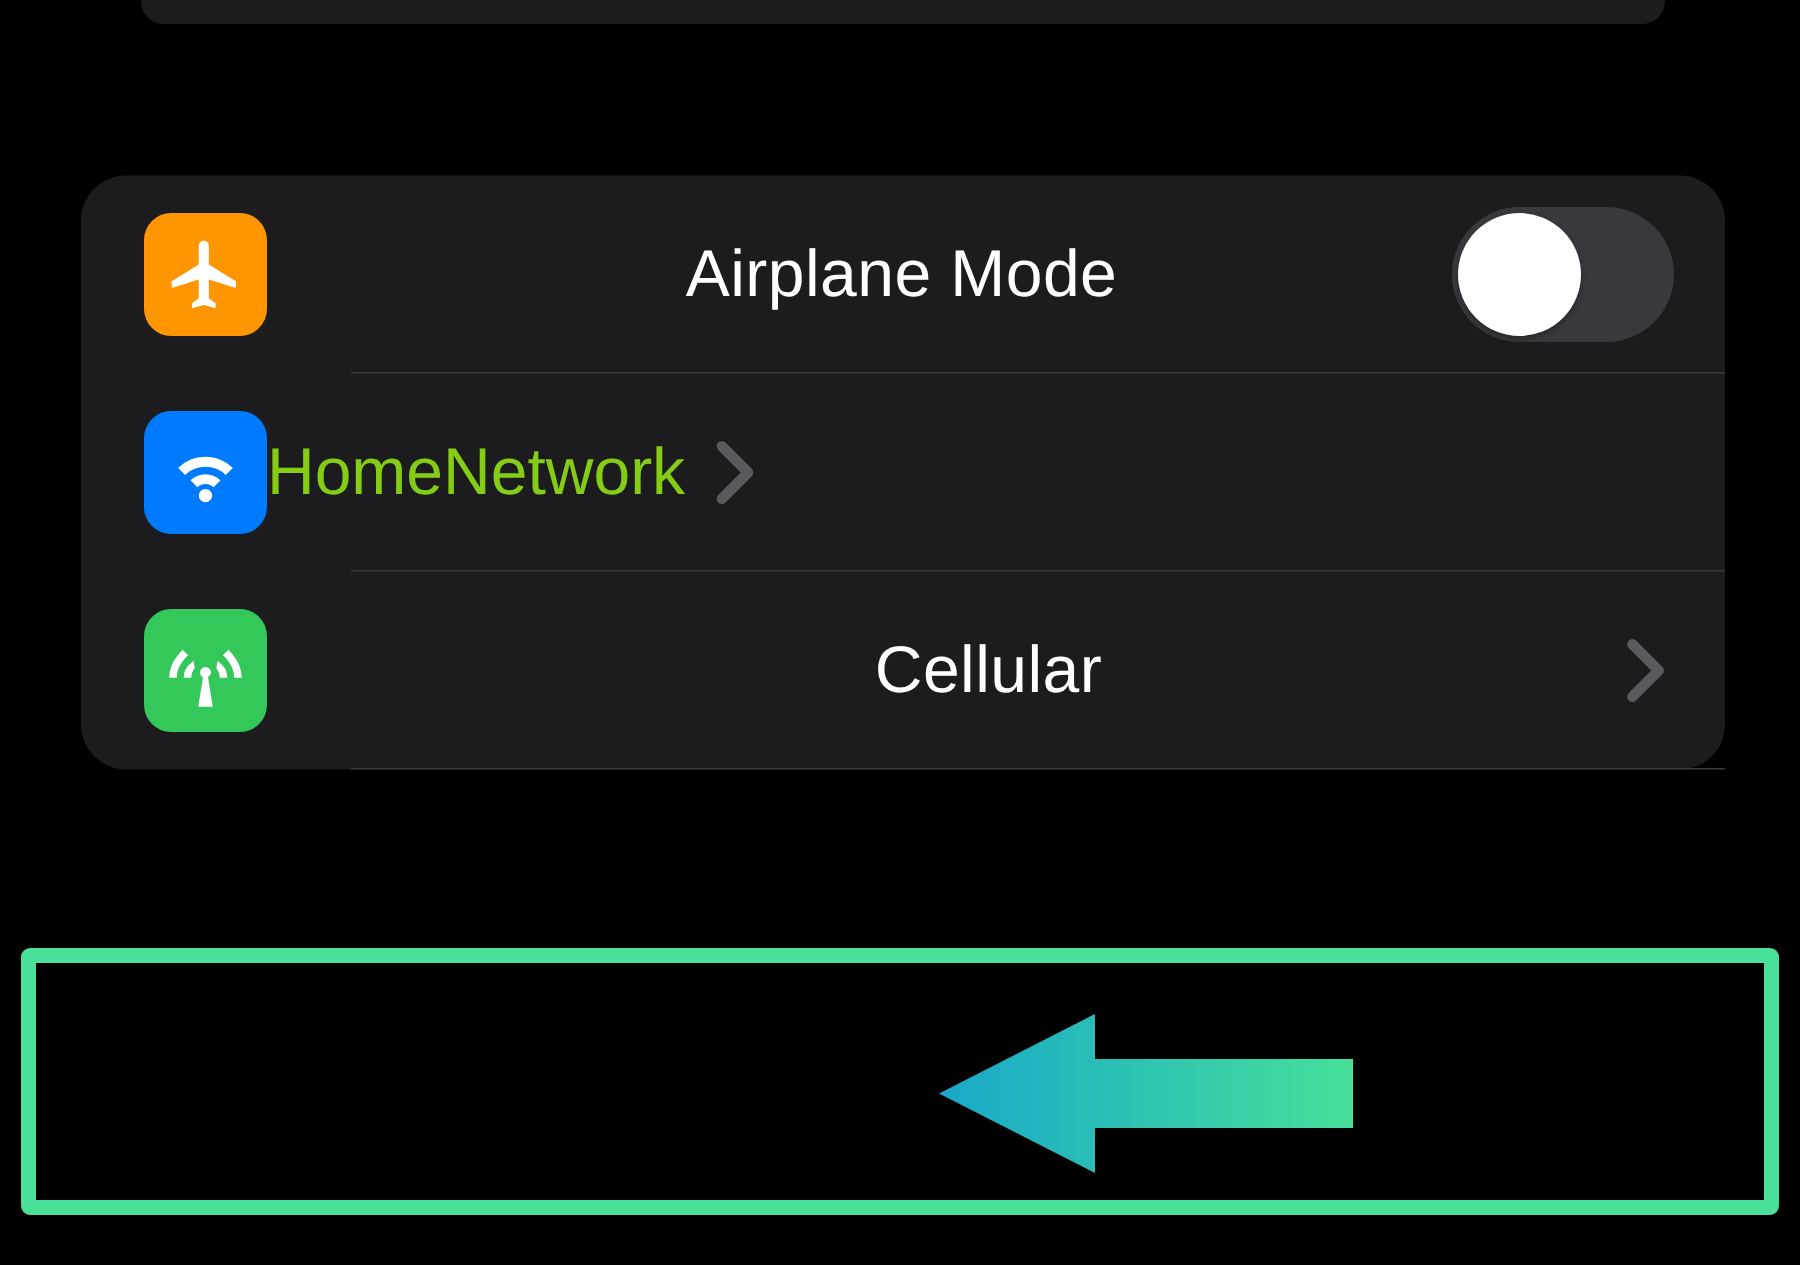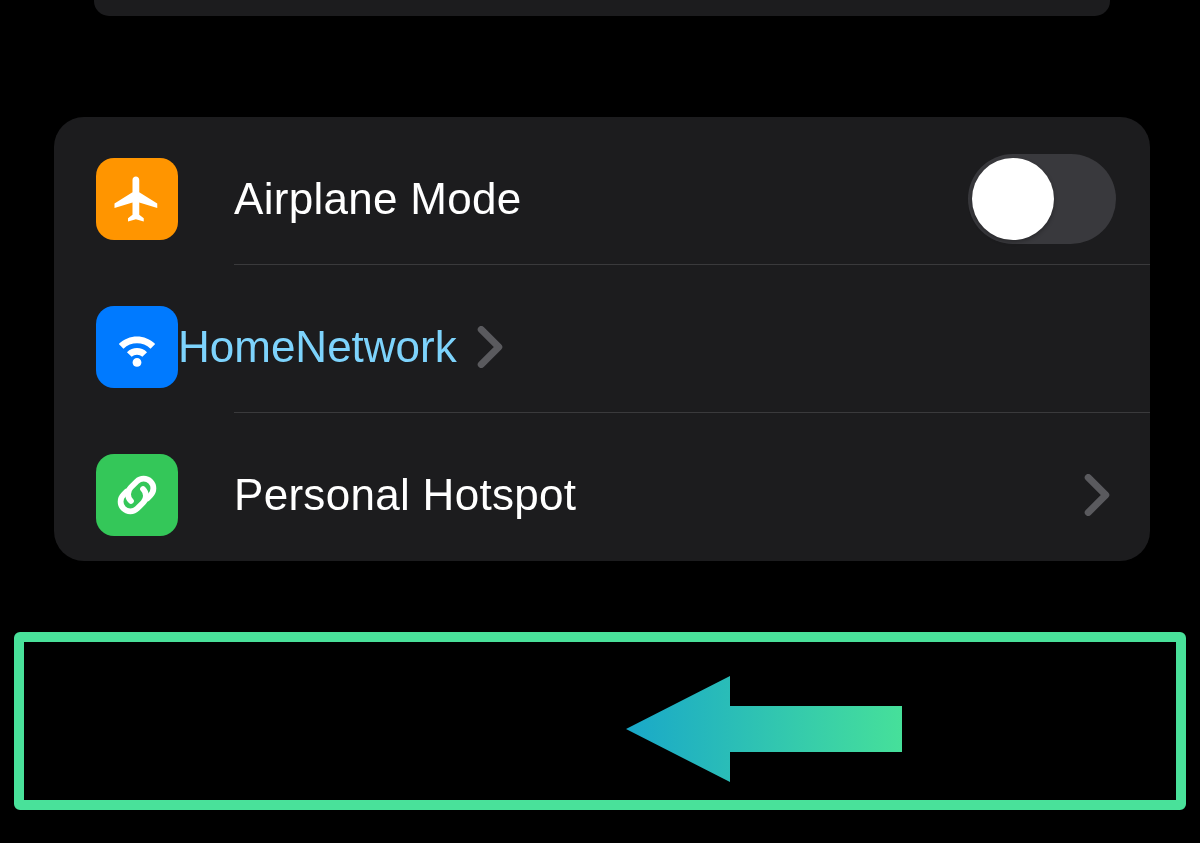--- a/index.html
+++ b/index.html
@@ -28,22 +28,23 @@
     top:117px;
     width:1096px;
     background:#1c1c1e;
     border-radius:30px;
     overflow:visible;
   }
   .row{
     display:flex;
     align-items:center;
     height:132px;
-    padding:16px 40px 0 42px;
+    padding:0 40px 0 42px;
     position:relative;
+    text-align:center;
   }
   .separator{
     position:absolute;
     bottom:0;
     left:180px;
     right:0;
     height:1px;
     background:#3a3a3c;
   }
   .icon-box{
@@ -61,21 +62,21 @@
   .label{
     margin-left:56px;
     font-size:44px;
     font-weight:400;
     letter-spacing:0.3px;
     color:#ffffff;
     flex:1 1 auto;
   }
   .value{
     font-size:44px;
-    color:#7dd3fc;
+    color:#84cc16;
     margin-right:20px;
     font-weight:400;
   }
   .chevron{
     flex:0 0 auto;
     width:26px;
     height:42px;
   }
   .chevron svg{display:block;}
   .toggle{
@@ -137,35 +138,35 @@
     <div class="value">HomeNetwork</div>
     <div class="chevron">
       <svg width="26" height="42" viewBox="0 0 14 24" fill="none">
           <path d="M2 2l10 10L2 22" stroke="#5a5a5e" stroke-width="4" stroke-linecap="round" stroke-linejoin="round"></path>
         </svg>
     </div>
     <div class="separator"></div>
   </div>
 
 
-
   <div class="row">
     <div class="icon-box green">
-      <svg width="58" height="58" viewBox="0 0 24 24" fill="none" stroke="#fff" stroke-width="2.4" stroke-linecap="round">
-        <path d="M9.5 14.5a4 4 0 0 1 0-5.7l2.4-2.4a4 4 0 0 1 5.7 5.7l-1.3 1.3"></path>
-        <path d="M14.5 9.5a4 4 0 0 1 0 5.7l-2.4 2.4a4 4 0 0 1-5.7-5.7l1.3-1.3"></path>
+      <svg width="58" height="58" viewBox="0 0 24 24" fill="#fff">
+        <path d="M12 11c-.8 0-1.5.7-1.5 1.5 0 .6.3 1.1.8 1.3L10 22h4l-1.3-8.2c.5-.3.8-.8.8-1.3 0-.8-.7-1.5-1.5-1.5zM7.2 7.8l-1.5-1.5C3.4 8.6 2 11.2 2 14h2.1c0-2.3 1.1-4.3 3.1-6.2zm11.1-1.5l-1.5 1.5c2 1.9 3.1 3.9 3.1 6.2H22c0-2.8-1.4-5.4-3.7-7.7zM8.7 9.3l-1.5 1.4C6.4 11.5 6 12.7 6 14h2.1c0-1 .3-1.8.9-2.6l-.3-2.1zm8.1 1.4l-1.5-1.4-.3 2.1c.6.8.9 1.6.9 2.6H18c0-1.3-.4-2.5-1.2-3.3z"></path>
       </svg>
     </div>
-    <div class="label">Personal Hotspot</div>
+    <div class="label">Cellular</div>
     <div class="chevron">
       <svg width="26" height="42" viewBox="0 0 14 24" fill="none">
           <path d="M2 2l10 10L2 22" stroke="#5a5a5e" stroke-width="4" stroke-linecap="round" stroke-linejoin="round"></path>
         </svg>
     </div>
+    <div class="separator"></div>
   </div>
+
 
 </div>
 
 <div class="highlight-box" style="left:14px; top:632px; width:1152px; height:158px;"></div>
 
 <div class="arrow" style="left:626px; top:676px; width:276px; height:106px;">
   <svg width="276" height="106" viewBox="0 0 276 106">
     <defs>
       <linearGradient id="arrGrad" x1="0" y1="0" x2="1" y2="0">
         <stop offset="0" stop-color="#19a8c9"></stop>

